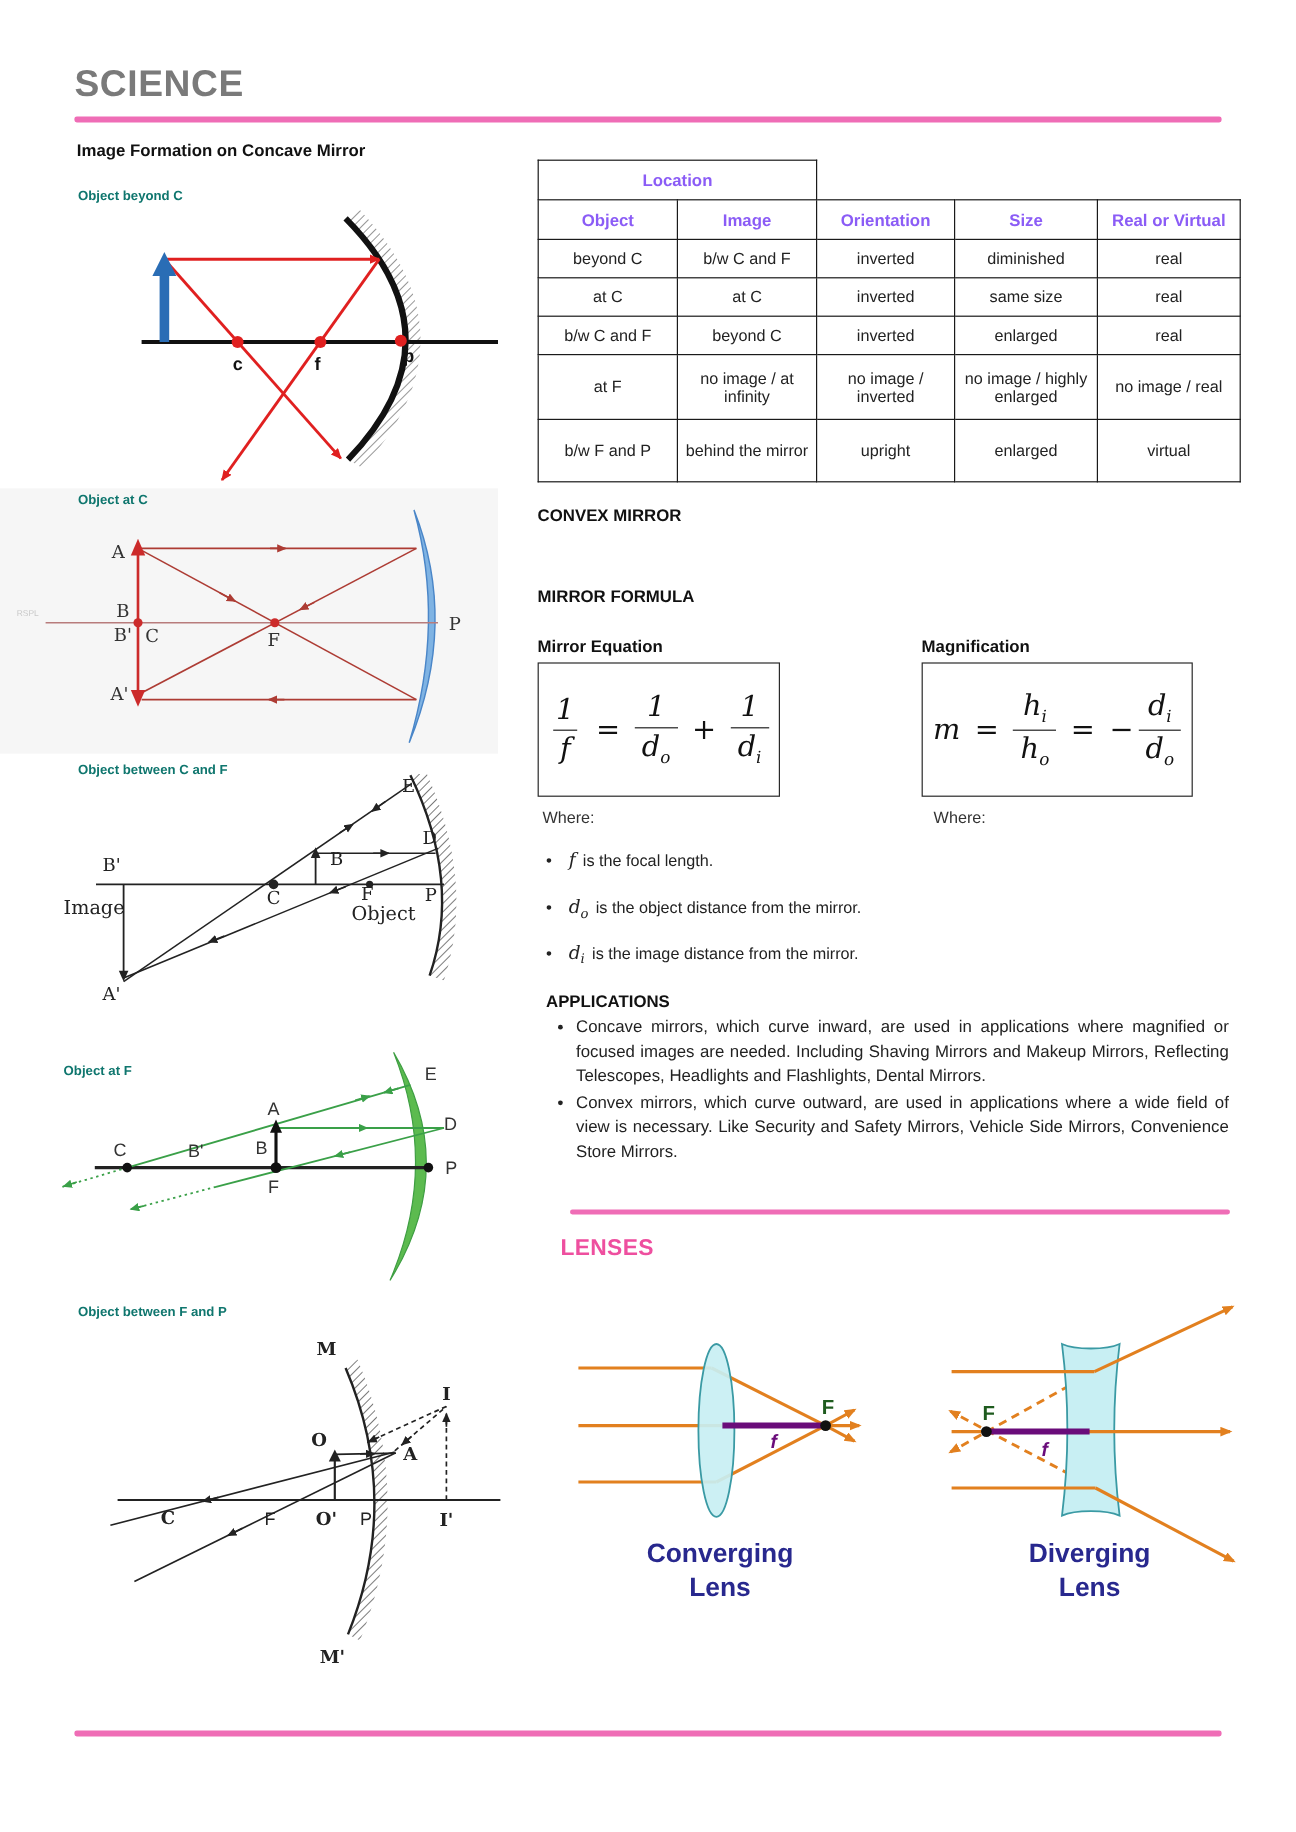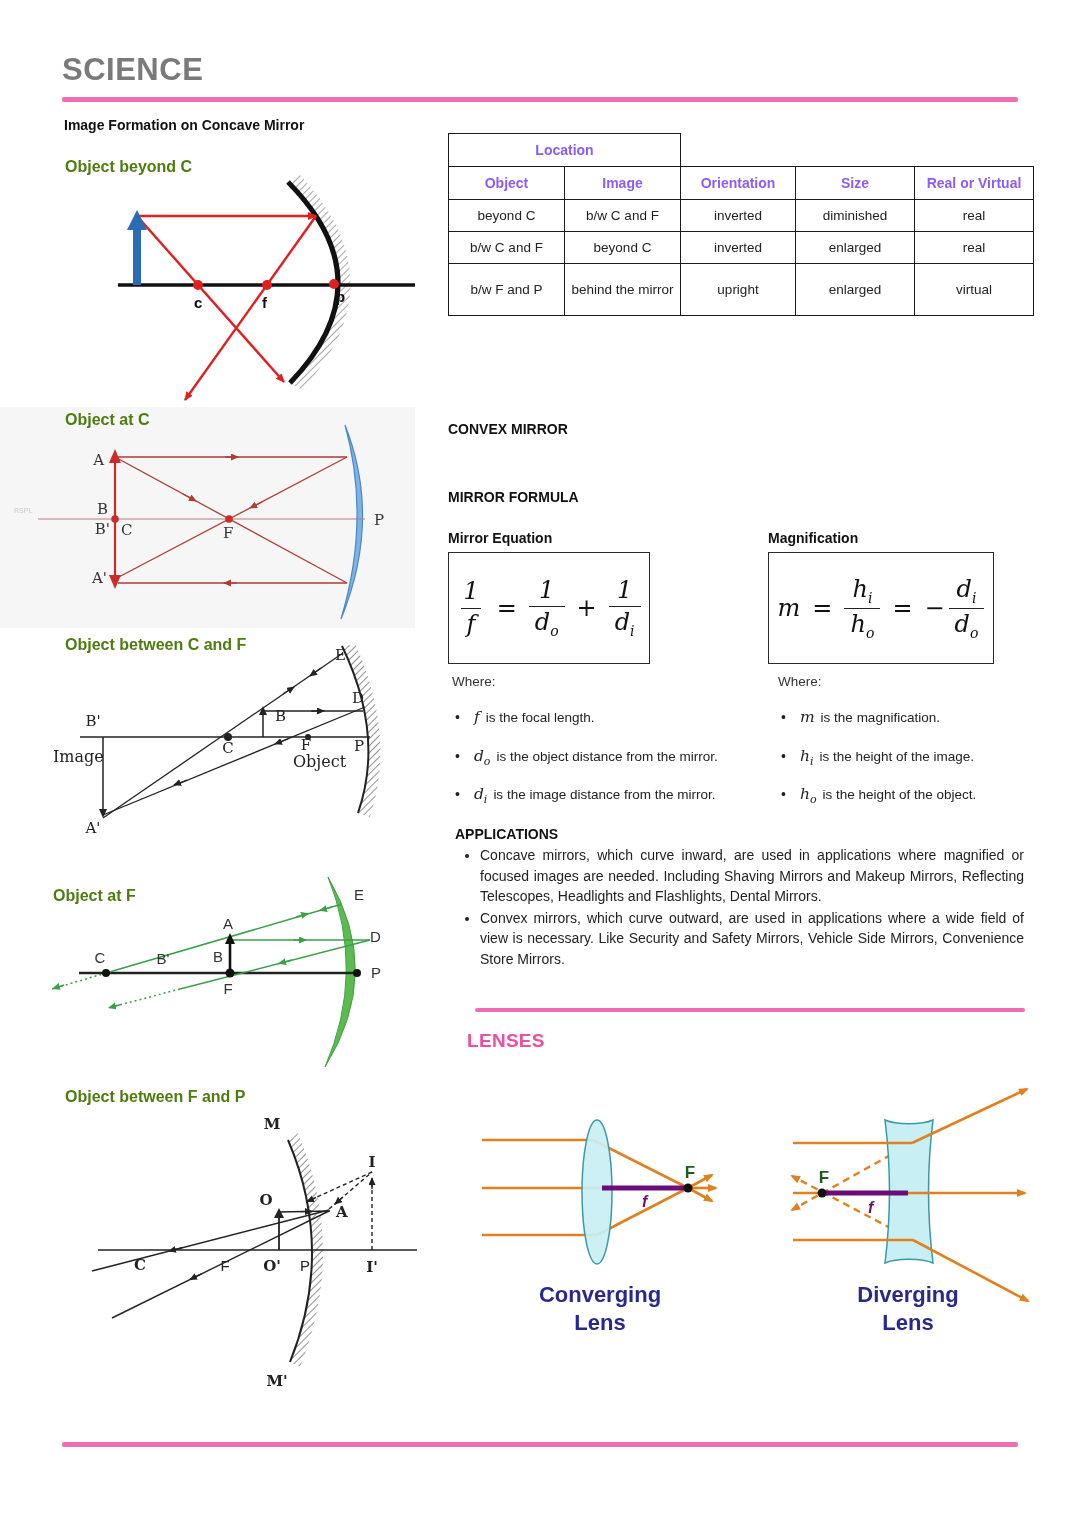--- a/index.html
+++ b/index.html
@@ -2,21 +2,21 @@
 <html><head>
 <meta charset="utf-8">
 <style>
   * { margin:0; padding:0; box-sizing:border-box; }
   body { background:#e8e8e8; font-family:"Liberation Sans", sans-serif; }
   .page { position:relative; width:1080px; height:1527px; background:#ffffff; margin:0 auto; overflow:hidden; color:#1a1a1a; }
   .abs { position:absolute; }
   .page-title { font-size:31px; font-weight:800; color:#7a7a7a; letter-spacing:0.5px; }
   .rule { background:#ef6db6; border-radius:2px; }
   .sub-h { font-size:14px; font-weight:700; color:#111; }
-  .fig-title { font-size:16px; font-weight:700; color:#4d7c0f; z-index:5; }
+  .fig-title { font-size:11px; font-weight:700; color:#0f766e; z-index:5; }
   .section-h { font-size:14px; font-weight:700; color:#111; }
   .body-t { font-size:14px; color:#222; }
   .fig2-bg { background:#f6f6f6; }
 
   
   .mirror-table { border-collapse:collapse; table-layout:fixed; width:585px; }
   .mirror-table td { border:1.7px solid #1a1a1a; text-align:center; vertical-align:middle; font-size:13.5px; padding:3px 4px; color:#222; }
   .mirror-table td.spacer { border:none; }
   .mirror-table td.hd { font-weight:700; font-size:14px; color:#8b5cf6; }
 
@@ -291,25 +291,39 @@
       <td class="hd">Real or Virtual</td>
     </tr>
     <tr style="height:32px">
       <td>beyond C</td>
       <td>b/w C and F</td>
       <td>inverted</td>
       <td>diminished</td>
       <td>real</td>
     </tr>
     <tr style="height:32px">
+      <td>at C</td>
+      <td>at C</td>
+      <td>inverted</td>
+      <td>same size</td>
+      <td>real</td>
+    </tr>
+    <tr style="height:32px">
       <td>b/w C and F</td>
       <td>beyond C</td>
       <td>inverted</td>
       <td>enlarged</td>
       <td>real</td>
+    </tr>
+    <tr style="height:54px">
+      <td>at F</td>
+      <td>no image / at infinity</td>
+      <td>no image / inverted</td>
+      <td>no image / highly enlarged</td>
+      <td>no image / real</td>
     </tr>
     <tr style="height:52px">
       <td>b/w F and P</td>
       <td>behind the mirror</td>
       <td>upright</td>
       <td>enlarged</td>
       <td>virtual</td>
     </tr>
   </tbody>
     </table>
@@ -353,25 +367,20 @@
   </div>
 
   <div class="abs where-t" style="left:452px; top:674px;">Where:</div>
   <div class="abs where-t" style="left:778px; top:674px;">Where:</div>
 
   <ul class="abs wlist" style="left:455px; top:708px;">
     <li><span class="msym">f</span><sub class="msub"></sub><span class="wtext">is the focal length.</span></li>
     <li><span class="msym">d</span><sub class="msub">o</sub><span class="wtext">is the object distance from the mirror.</span></li>
     <li><span class="msym">d</span><sub class="msub">i</sub><span class="wtext">is the image distance from the mirror.</span></li>
   </ul>
-  <ul class="abs wlist" style="left:781px; top:708px;">
-    <li><span class="msym">m</span><sub class="msub"></sub><span class="wtext">is the magnification.</span></li>
-    <li><span class="msym">h</span><sub class="msub">i</sub><span class="wtext">is the height of the image.</span></li>
-    <li><span class="msym">h</span><sub class="msub">o</sub><span class="wtext">is the height of the object.</span></li>
-  </ul>
 
   <div class="abs section-h" style="left:455px; top:826px;">APPLICATIONS</div>
   <ul class="abs applist" style="left:466px; top:845px;">
     <li>Concave mirrors, which curve inward, are used in applications where magnified or focused images are needed. Including Shaving Mirrors and Makeup Mirrors, Reflecting Telescopes, Headlights and Flashlights, Dental Mirrors.</li>
     <li>Convex mirrors, which curve outward, are used in applications where a wide field of view is necessary. Like Security and Safety Mirrors, Vehicle Side Mirrors, Convenience Store Mirrors.</li>
   </ul>
 
   <div class="abs rule" style="left:475px; top:1008px; width:550px; height:3.5px;"></div>
 
   <div class="abs lenses-h" style="left:467px; top:1030px;text-align:center;">LENSES</div>

